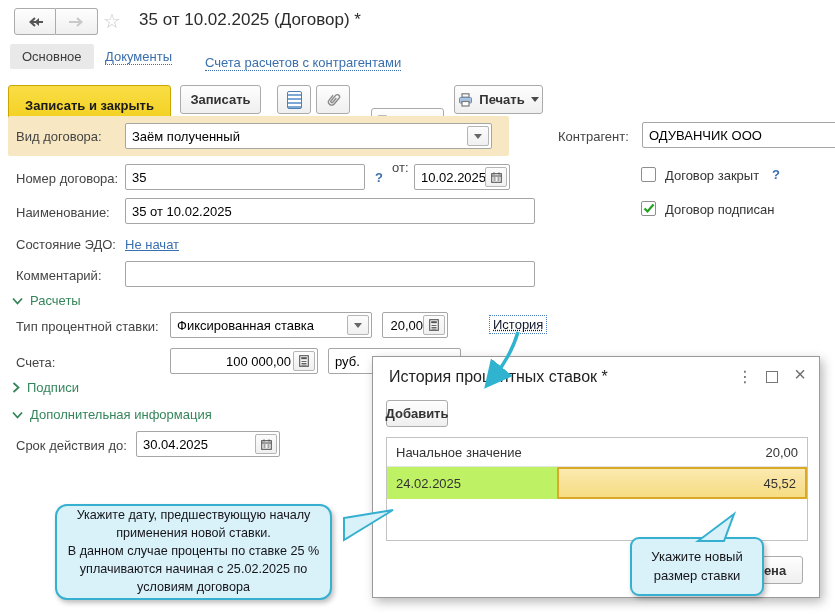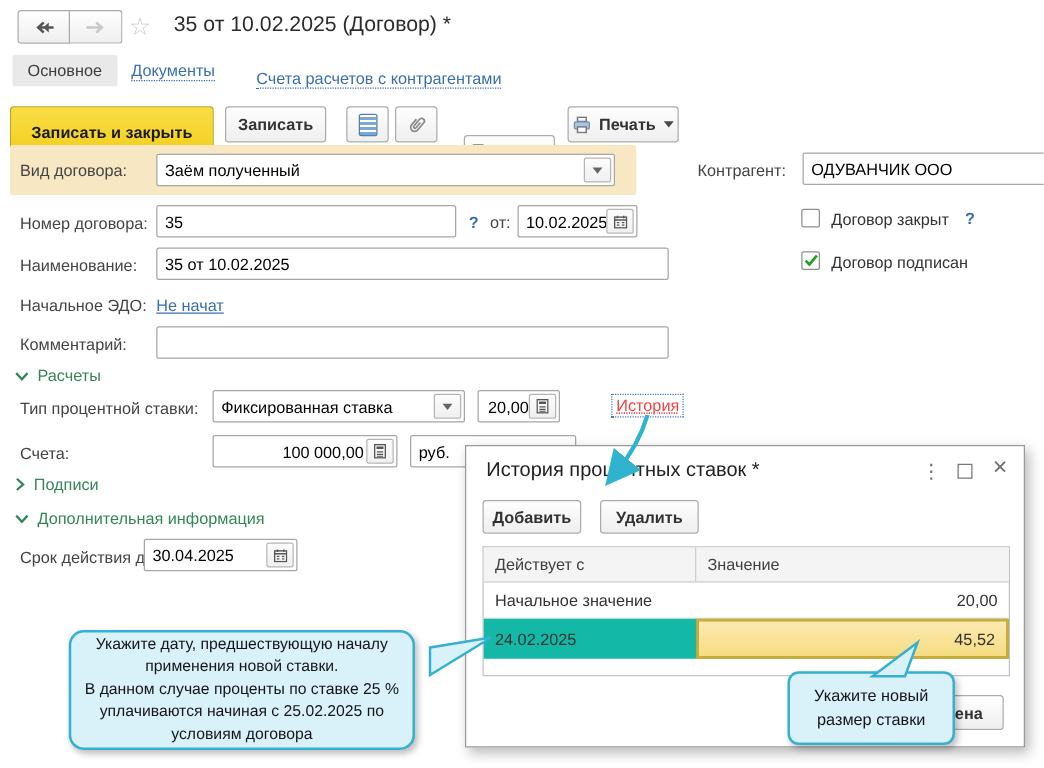--- a/index.html
+++ b/index.html
@@ -56,21 +56,21 @@
   .popup-title{position:absolute;left:16px;top:11px;font-size:16px;color:#222;white-space:nowrap;}
   .win-ico{position:absolute;color:#6e6e6e;cursor:pointer;text-align:center;}
   .ptable{position:absolute;left:13px;top:80px;width:422px;height:104px;box-sizing:border-box;border:1px solid #c3c3c3;background:#fff;}
   .prow{display:flex;width:100%;box-sizing:border-box;}
   .pcell{box-sizing:border-box;padding:0 9px;display:flex;align-items:center;overflow:hidden;white-space:nowrap;}
   .pcell.c1{width:170px;}
   .pcell.c2{width:250px;justify-content:flex-end;}
   .phead{height:28px;background:#f4f4f4;border-bottom:1px solid #cfcfcf;color:#3f3f3f;}
   .phead .c1{border-right:1px solid #cfcfcf;}
   .r1{height:29px;border-bottom:1px solid #e4e4e4;}
-  .r2{height:32px;background:#14b8a6;}
+  .r2{height:32px;background:#bef264;}
   .cell-selected{
     background:linear-gradient(#fbe9b0,#f6dc82);
     border:2px solid #dba928;border-radius:1px;
   }
   
   .callout{
     position:absolute;background:#d9f1f9;border:2px solid #35b0d0;border-radius:12px;
     box-shadow:2px 3px 5px rgba(0,0,0,0.25);color:#15151a;
     display:flex;align-items:center;justify-content:center;text-align:center;
     z-index:20;box-sizing:border-box;
@@ -139,21 +139,21 @@
     </span>
 </div>
 <div class="label" style="left:558px;top:129px;">Контрагент:</div>
 <div class="fieldwrap" style="left:642px;top:122px;width:200px;">
   <input value="ОДУВАНЧИК ООО" style="">
 </div>
 
 <div class="label" style="left:16px;top:171px;">Номер договора:</div>
 <input class="field" style="left: 125px; top: 164px; width: 240px;" value="35">
 <div class="help-q" style="left:375px;top:170px;">?</div>
-<div class="label" style="left:392px;top:170px;">от:</div>
+<div class="label" style="left:392px;top:160px;">от:</div>
 <div class="fieldwrap" style="left:414px;top:164px;width:96px;">
   <input style="padding-right: 24px;" value="10.02.2025">
   <span class="sub-btn">
     <svg width="11" height="11" viewBox="0 0 11 11">
         <rect x="0.7" y="1.7" width="9.6" height="8.6" fill="none" stroke="#555" stroke-width="1.1"></rect>
         <path d="M0.7 4 h9.6" stroke="#555" stroke-width="1.1"></path>
         <path d="M3 0.5 v2 M8 0.5 v2" stroke="#555" stroke-width="1.2"></path>
         <path d="M2.5 6 h2 M6.5 6 h2 M2.5 8 h2 M6.5 8 h2" stroke="#555" stroke-width="1"></path>
       </svg>
   </span>
@@ -164,21 +164,21 @@
 
 <div class="label" style="left:16px;top:205px;">Наименование:</div>
 <input class="field" style="left: 125px; top: 198px; width: 410px;" value="35 от 10.02.2025">
 <div class="checkbox" style="left:641px;top:201px;">
   <svg width="12" height="11" viewBox="0 0 12 11">
       <path d="M1.5 5.5 L4.5 8.5 L10.5 1.5" fill="none" stroke="#1fa21f" stroke-width="2.2"></path>
     </svg>
 </div>
 <div class="label" style="left:665px;top:202px;color:#333;">Договор подписан</div>
 
-<div class="label" style="left:16px;top:237px;">Начальное ЭДО:</div>
+<div class="label" style="left:16px;top:237px;">Состояние ЭДО:</div>
 <a class="abs link" style="left:125px;top:237px;">Не начат</a>
 
 <div class="label" style="left:16px;top:268px;">Комментарий:</div>
 <input class="field" style="left: 125px; top: 261px; width: 410px;" value="">
 
 <div class="section-hdr" style="left:12px;top:293px;">
   <svg width="11" height="8" viewBox="0 0 11 8">
       <path d="M1 1.5 L5.5 6.5 L10 1.5" fill="none" stroke="#35855a" stroke-width="1.8"></path>
     </svg>
   <span>Расчеты</span>
@@ -193,21 +193,21 @@
 <div class="fieldwrap" style="left:382px;top:312px;width:66px;">
   <input class="num" style="padding-right: 24px;" value="20,00">
   <span class="sub-btn">
     <svg width="10" height="12" viewBox="0 0 10 12">
         <rect x="0.7" y="0.7" width="8.6" height="10.6" fill="none" stroke="#555" stroke-width="1.1"></rect>
         <rect x="2.2" y="2.2" width="5.6" height="2" fill="#555"></rect>
         <path d="M2.5 6.5 h5 M2.5 8.5 h5 M2.5 10 h5" stroke="#555" stroke-width="0.9"></path>
       </svg>
   </span>
 </div>
-<a class="abs" style="left:489px;top:315px;color:#ef4444;text-decoration:underline dotted;border:1px dotted #4a7ebb;padding:1px 3px;cursor:pointer;">История</a>
+<a class="abs" style="left:489px;top:315px;color:#0f172a;text-decoration:underline dotted;border:1px dotted #4a7ebb;padding:1px 3px;cursor:pointer;">История</a>
 
 <div class="label" style="left:16px;top:355px;">Счета:</div>
 <div class="fieldwrap" style="left:170px;top:348px;width:148px;">
   <input class="num" style="padding-right: 26px;" value="100 000,00">
   <span class="sub-btn">
     <svg width="10" height="12" viewBox="0 0 10 12">
         <rect x="0.7" y="0.7" width="8.6" height="10.6" fill="none" stroke="#555" stroke-width="1.1"></rect>
         <rect x="2.2" y="2.2" width="5.6" height="2" fill="#555"></rect>
         <path d="M2.5 6.5 h5 M2.5 8.5 h5 M2.5 10 h5" stroke="#555" stroke-width="0.9"></path>
       </svg>
@@ -224,46 +224,41 @@
   <span>Подписи</span>
 </div>
 
 <div class="section-hdr" style="left:12px;top:407px;">
   <svg width="11" height="8" viewBox="0 0 11 8">
       <path d="M1 1.5 L5.5 6.5 L10 1.5" fill="none" stroke="#35855a" stroke-width="1.8"></path>
     </svg>
   <span>Дополнительная информация</span>
 </div>
 <div class="label" style="left:16px;top:438px;">Срок действия до:</div>
-<div class="fieldwrap" style="left:115px;top:431px;width:123px;">
+<div class="fieldwrap" style="left:136px;top:431px;width:144px;">
   <input style="padding-right: 24px;" value="30.04.2025">
   <span class="sub-btn">
     <svg width="11" height="11" viewBox="0 0 11 11">
         <rect x="0.7" y="1.7" width="9.6" height="8.6" fill="none" stroke="#555" stroke-width="1.1"></rect>
         <path d="M0.7 4 h9.6" stroke="#555" stroke-width="1.1"></path>
         <path d="M3 0.5 v2 M8 0.5 v2" stroke="#555" stroke-width="1.2"></path>
         <path d="M2.5 6 h2 M6.5 6 h2 M2.5 8 h2 M6.5 8 h2" stroke="#555" stroke-width="1"></path>
       </svg>
   </span>
 </div>
 
 <div class="popup">
   <div class="popup-title">История процентных ставок *</div>
   <div class="win-ico" style="left:364px;top:10px;font-size:16px;width:14px;">⋮</div>
   <div class="win-ico" style="left:393px;top:14px;width:12px;height:12px;border:1.6px solid #777;box-sizing:border-box;"></div>
   <div class="win-ico" style="left:419px;top:6px;font-size:20px;width:16px;">×</div>
 
-  <div class="btn" style="left:13px;top:43px;width:79px;height:27px;">Добавить</div>
-  <div class="btn" style="left:107px;top:43px;width:79px;height:27px;">Удалить</div>
+  <div class="btn" style="left:13px;top:43px;width:62px;height:27px;">Добавить</div>
 
   <div class="ptable">
-    <div class="prow phead">
-      <div class="pcell c1">Действует с</div>
-      <div class="pcell" style="width:250px;">Значение</div>
-    </div>
     <div class="prow r1">
       <div class="pcell c1">Начальное значение</div>
       <div class="pcell c2">20,00</div>
     </div>
     <div class="prow r2">
       <div class="pcell c1">24.02.2025</div>
       <div class="pcell c2 cell-selected">45,52</div>
     </div>
   </div>
 

